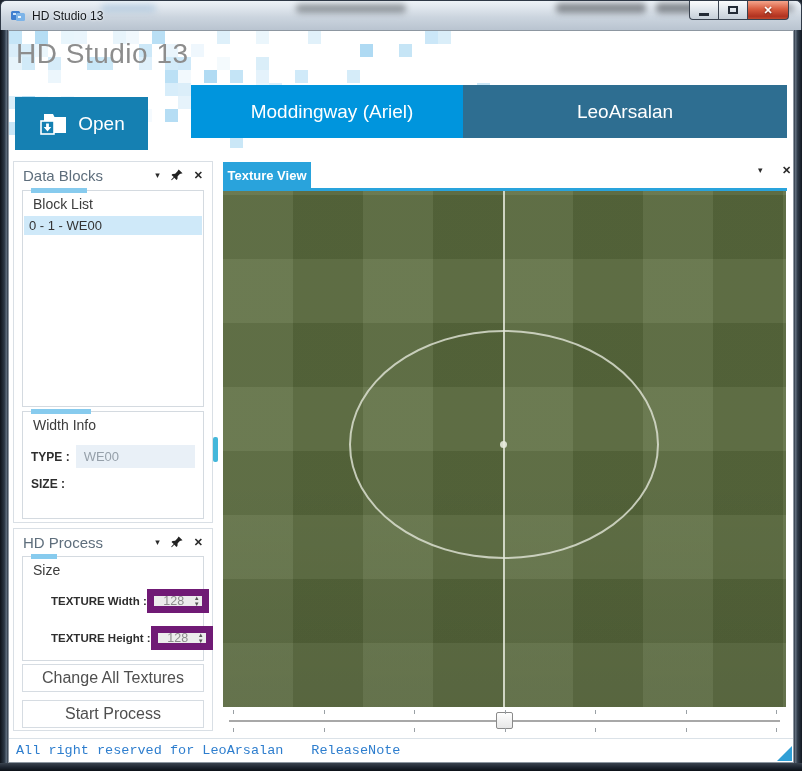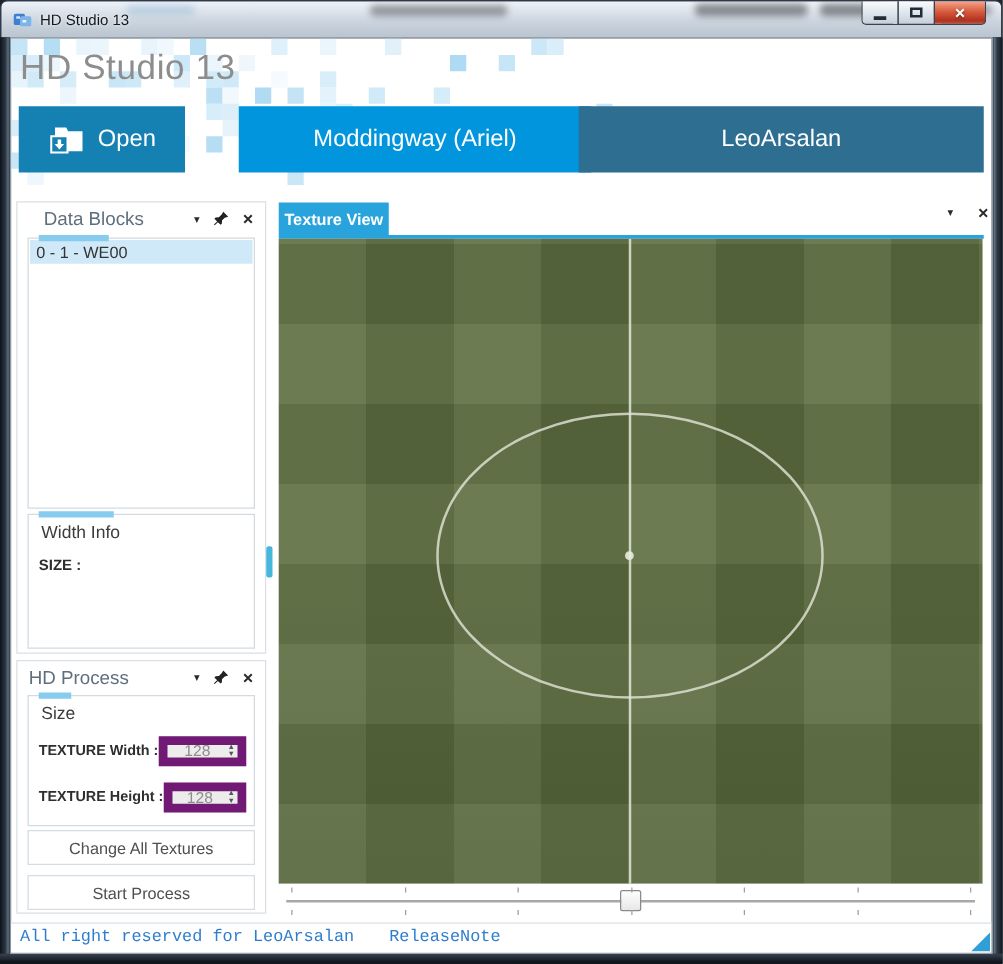--- a/index.html
+++ b/index.html
@@ -36,59 +36,59 @@
   
   .client{position:absolute;left:8px;top:30px;width:786px;height:733px;
     background:#fff;border:1px solid #8d97a1;}
   .mosaic{position:absolute;left:0;top:0;width:520px;height:125px;pointer-events:none;}
   .mosaic div{position:absolute;width:13px;height:13px;}
   .app-header{position:absolute;left:7px;top:7px;font-size:28px;font-weight:300;
     color:#8d8d8d;letter-spacing:.5px;}
 
   .bigbtn{position:absolute;top:54px;height:53px;display:flex;align-items:center;
     justify-content:center;color:#fff;font-size:19px;font-weight:300;cursor:pointer;}
-  .btn-open{left:6px;width:133px;background:#1580b2;gap:10px;}
+  .btn-open{left:6px;width:133px;background:#1580b2;gap:10px;margin-top:12px;}
   .btn-mod{left:182px;width:282px;background:#0095dd;}
   .btn-leo{left:454px;width:324px;background:#2e6e91;}
 
   
   .panel{position:absolute;left:4px;width:200px;background:#fff;border:1px solid #d9dfe5;}
-  .panel-db{top:130px;height:362px;padding-left:12px;}
+  .panel-db{top:130px;height:362px;}
   .panel-hp{top:497px;height:203px;}
   .panel-header{height:26px;display:flex;align-items:center;padding:0 9px;
     color:#5e6e7c;font-size:15px;font-weight:300;}
   .panel-header .ttl{flex:1;}
   .ph-ic{color:#2a2a2a;cursor:pointer;margin-left:11px;display:flex;align-items:center;}
   .caret{font-size:9px;}
   .xicon{font-size:11px;font-weight:bold;}
   .groupbox{position:absolute;left:8px;right:8px;border:1px solid #d4dae0;background:#fff;}
   .accent{position:absolute;top:-3px;left:8px;height:5px;background:#87cbee;}
   .group-title{padding:5px 10px 3px;font-size:14px;color:#3c3c3c;}
   .gb-list{top:28px;height:217px;}
   .list-item{margin:1px;height:19px;background:#cfe9f9;font-size:13px;color:#333;
     padding:2px 0 0 5px;cursor:pointer;}
   .gb-info{top:249px;height:108px;}
   .frow{display:flex;align-items:center;padding:0 8px;margin-top:9px;}
   .flab{font-size:12px;font-weight:bold;color:#2e2e2e;white-space:nowrap;}
   .fval{flex:1;margin-left:6px;background:#e9f0f7;color:#96a0aa;font-size:13px;
     height:23px;padding:4px 0 0 8px;overflow:hidden;white-space:nowrap;}
   .gb-size{top:27px;height:105px;}
   .srow{display:flex;align-items:center;justify-content:space-between;
-    padding:0 6px 0 8px;margin-top:8px;}
+    padding:0 6px 0 8px;margin-top:8px;margin-left:20px;}
   .srow:last-child{margin-top:13px;}
   .slab{font-size:11.5px;font-weight:bold;color:#2e2e2e;white-space:nowrap;}
   .spin{width:78px;height:24px;background:#ececec;border:7px solid #701a75;
     display:flex;align-items:stretch;}
   .spin input{flex:1;width:40px;border:none;background:transparent;text-align:center;
     color:#8d8d8d;font-size:12.5px;font-family:"Liberation Sans",sans-serif;outline:none;}
   .spin .arrows{display:flex;flex-direction:column;justify-content:center;
     padding-right:2px;cursor:pointer;}
   .spin .arrows span{font-size:6px;line-height:6px;color:#555;}
   .panel-btn{position:absolute;left:8px;right:8px;height:28px;border:1px solid #d6dce2;
-    background:#fff;color:#4f4f4f;font-size:13px;display:flex;align-items:center;
+    background:#fff;color:#4f4f4f;font-size:16px;display:flex;align-items:center;
     justify-content:center;cursor:pointer;}
   .pb1{top:135px;} .pb2{top:171px;}
   .splitter{position:absolute;left:204px;top:406px;width:5px;height:25px;
     background:#44b7da;border-radius:2px;cursor:row-resize;}
 
   
   .tv-tab{position:absolute;left:214px;top:131px;width:88px;height:26px;background:#29a3dc;
     color:#fff;font-size:13px;font-weight:bold;display:flex;align-items:center;
     justify-content:center;cursor:pointer;}
   .tv-line{position:absolute;left:214px;top:157px;width:564px;height:3px;background:#29a3dc;}
@@ -253,25 +253,30 @@
         <span class="ph-ic caret">▾</span>
         <span class="ph-ic">
           <svg width="12" height="12" viewBox="0 0 16 16">
               <path d="M10.2 0.6 L15.4 5.8 L11.8 6.8 L8.9 9.7 L8.6 13.2 L7.3 14.5 L4.4 11.6 L1 15 L0.2 14.2 L3.6 10.8 L0.7 7.9 L2 6.6 L5.5 6.3 L8.4 3.4 Z" fill="#222"></path>
             </svg>
         </span>
         <span class="ph-ic xicon">✕</span>
       </div>
       <div class="groupbox gb-list">
         <div class="accent" style="width:56px;"></div>
+        <div class="group-title">Block List</div>
         <div class="list-item">0 - 1 - WE00</div>
       </div>
       <div class="groupbox gb-info">
         <div class="accent" style="width:60px;"></div>
         <div class="group-title">Width Info</div>
+        <div class="frow">
+          <span class="flab">TYPE :</span>
+          <span class="fval">WE00</span>
+        </div>
         <div class="frow">
           <span class="flab">SIZE :</span>
         </div>
       </div>
     </div>
 
     <div class="panel panel-hp">
       <div class="panel-header">
         <span class="ttl">HD Process</span>
         <span class="ph-ic caret">▾</span>

